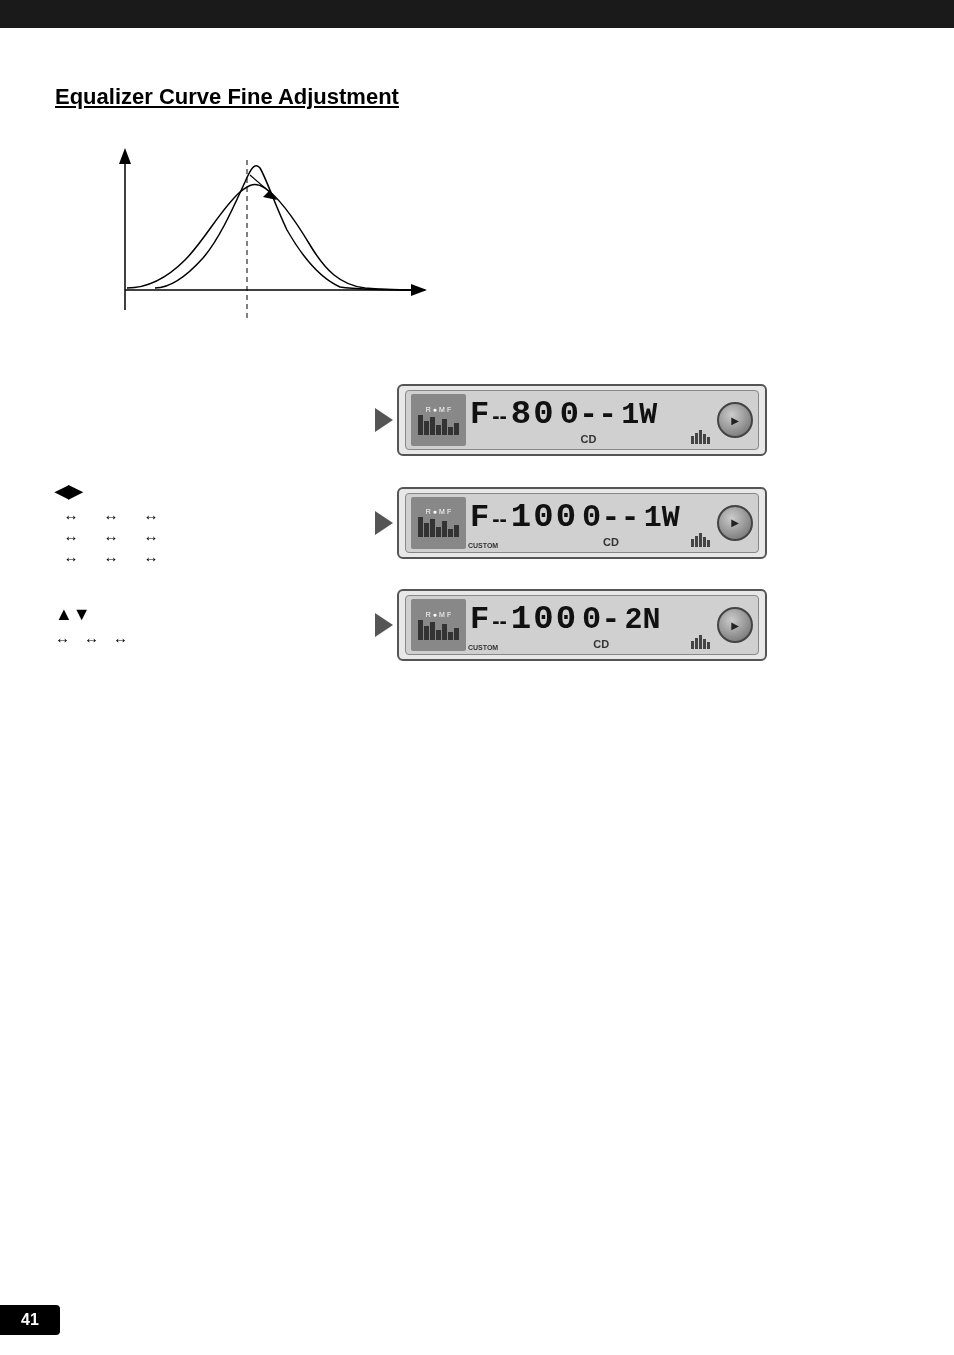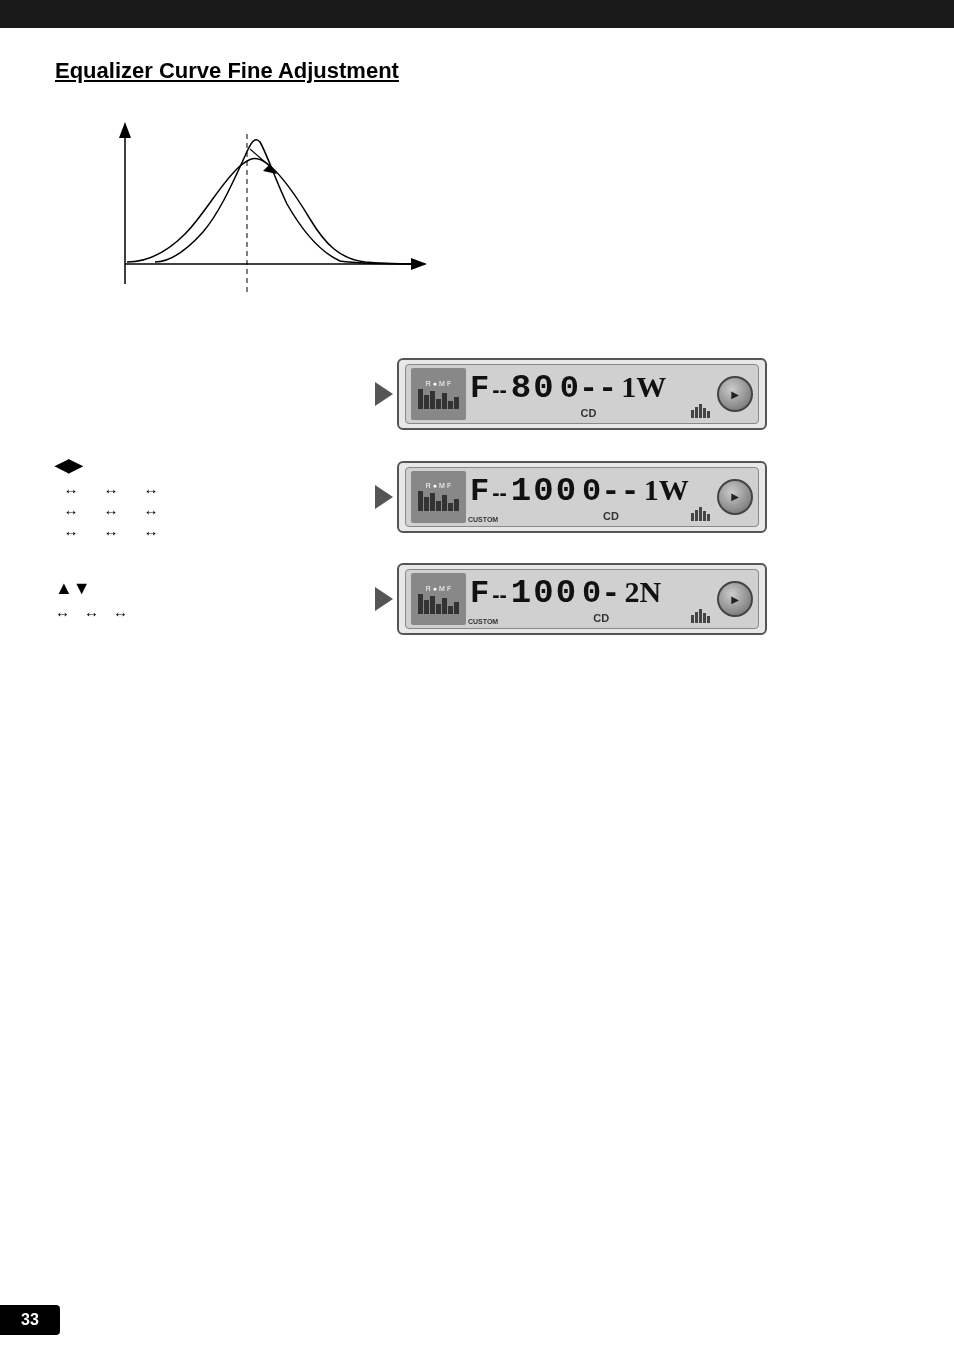--- a/index.html
+++ b/index.html
@@ -23,20 +23,21 @@
       padding: 30px 55px 40px 55px;
     }
 
     
     .page-title {
       font-size: 22px;
       font-weight: bold;
       text-decoration: underline;
       margin-bottom: 30px;
       color: #000;
+      margin-top: 26px;
     }
 
     
     .graph-section {
       margin-bottom: 40px;
       display: flex;
       justify-content: flex-start;
     }
 
     .graph-container {
@@ -226,21 +227,21 @@
 
     .lcd-cd {
       font-size: 11px;
       color: #333;
       font-weight: bold;
     }
 
     .lcd-gain {
       font-size: 30px;
       font-weight: bold;
-      font-family: Liberation Serif, serif;
+      font-family: Liberation Mono, monospace;
       color: #111;
     }
 
     .display-right-knob {
       width: 36px;
       height: 36px;
       border-radius: 50%;
       background: radial-gradient(circle at 40% 35%, #ccc, #666);
       border: 2px solid #444;
       display: flex;
@@ -503,13 +504,13 @@
               </div>
             </div>
           </div>
         </div>
       </div>
     </div>
 
   </div>
 </div>
 
-<div class="page-number">33</div>
+<div class="page-number">41</div>
 
 </body></html>

